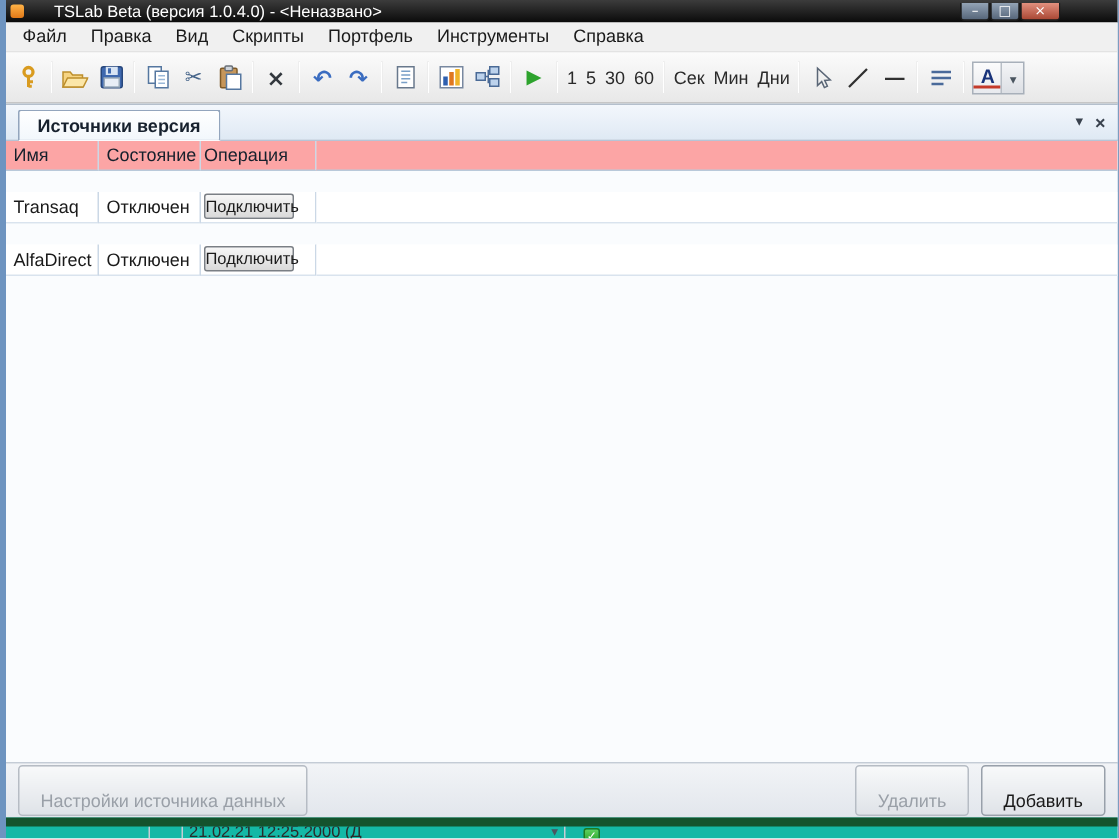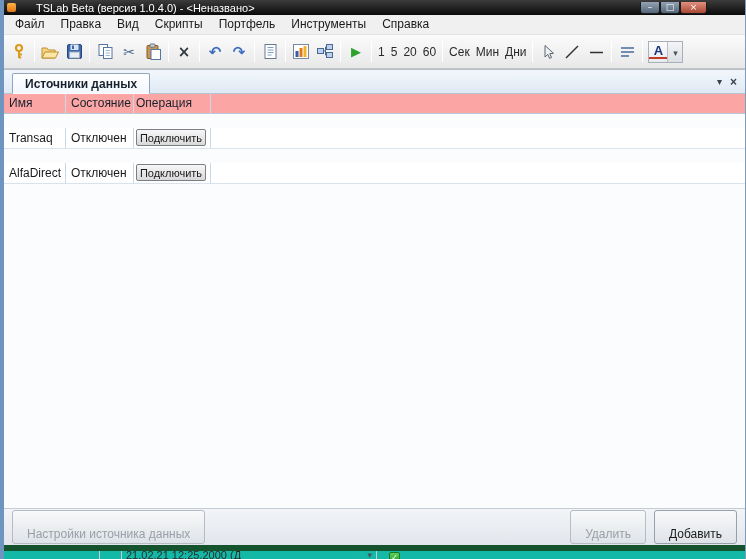--- a/index.html
+++ b/index.html
@@ -48,21 +48,21 @@
   .grid-row { display: flex; }
   .cell { border-right: 1px solid #cbd8e6; padding: 3px 5px 0; font-size: 12px; white-space: nowrap; overflow: hidden; }
   .c-name  { width: 62px; flex: 0 0 auto; }
   .c-state { width: 68px; flex: 0 0 auto; }
   .c-op    { width: 77px; flex: 0 0 auto; padding: 1px 2px; }
   .c-rest  { flex: 1 1 auto; border-right: none; }
   .grid-header { height: 20px; }
   .grid-header .cell { background: #fca5a5; border-bottom: 1px solid #b9c9da; color: #15202c; padding-top: 2px; }
   .grid-datarow { height: 21px; margin-top: 14px; }
   .grid-datarow .cell { background: #ffffff; border-bottom: 1px solid #d9e3ee; }
-  .connect-btn { width: 70px; height: 17px; font-family: inherit; font-size: 11px; color: #1a1a1a; border: 1px solid #7a7f85; border-radius: 2px; background: linear-gradient(#f7f7f7, #d9d9d9); padding: 0; cursor: default; }
+  .connect-btn { width: 60px; height: 17px; font-family: inherit; font-size: 11px; color: #1a1a1a; border: 1px solid #7a7f85; border-radius: 2px; background: linear-gradient(#f7f7f7, #d9d9d9); padding: 0; cursor: default; }
 
   
   .footer { flex: 0 0 37px; background: linear-gradient(#f2f4f7, #e2e6ec); border-top: 1px solid #c4ccd6; display: flex; align-items: center; padding: 0 8px; gap: 8px; }
   .btn { height: 23px; padding: 16px 14px; font-family: inherit; font-size: 12px; color: #1a1a1a; border: 1px solid #98a0aa; border-radius: 3px; background: linear-gradient(#f8f9fa, #dfe3e8); cursor: default; }
   .btn[disabled] { color: #9aa0a8; border-color: #b6bcc4; }
   .spacer { flex: 1 1 auto; }
 
   
   .statusbar { flex: 0 0 14px; background: #14b8a6; border-top: 6px solid #14532d; display: flex; align-items: stretch; font-size: 11px; color: #2a2a2a; overflow: hidden; }
   .sb-cell { border-right: 1px solid #c6ccd4; flex: 0 0 auto; }
@@ -197,21 +197,21 @@
     <span class="tsep"></span>
 
     <button class="tbtn">
       <span class="glyph g-play">▶</span>
     </button>
 
     <span class="tsep"></span>
 
     <button class="tbtn text">1</button>
     <button class="tbtn text">5</button>
-    <button class="tbtn text">20</button>
+    <button class="tbtn text">30</button>
     <button class="tbtn text">60</button>
 
     <span class="tsep"></span>
 
     <button class="tbtn text">Сек</button>
     <button class="tbtn text">Мин</button>
     <button class="tbtn text">Дни</button>
 
     <span class="tsep"></span>
 
@@ -246,21 +246,21 @@
     <div class="combo">
       <span class="combo-a a-glyph">A</span>
       <button class="combo-dd">
         <span class="glyph g-dd">▾</span>
       </button>
     </div>
 
   </div>
 
   <div class="tabstrip">
-    <div class="tab">Источники данных</div>
+    <div class="tab">Источники версия</div>
     <div class="tab-icons">
       <button class="tab-ic">▾</button>
       <button class="tab-ic x">×</button>
     </div>
   </div>
 
   <div class="content">
     <div class="grid">
 
       <div class="grid-row grid-header">

